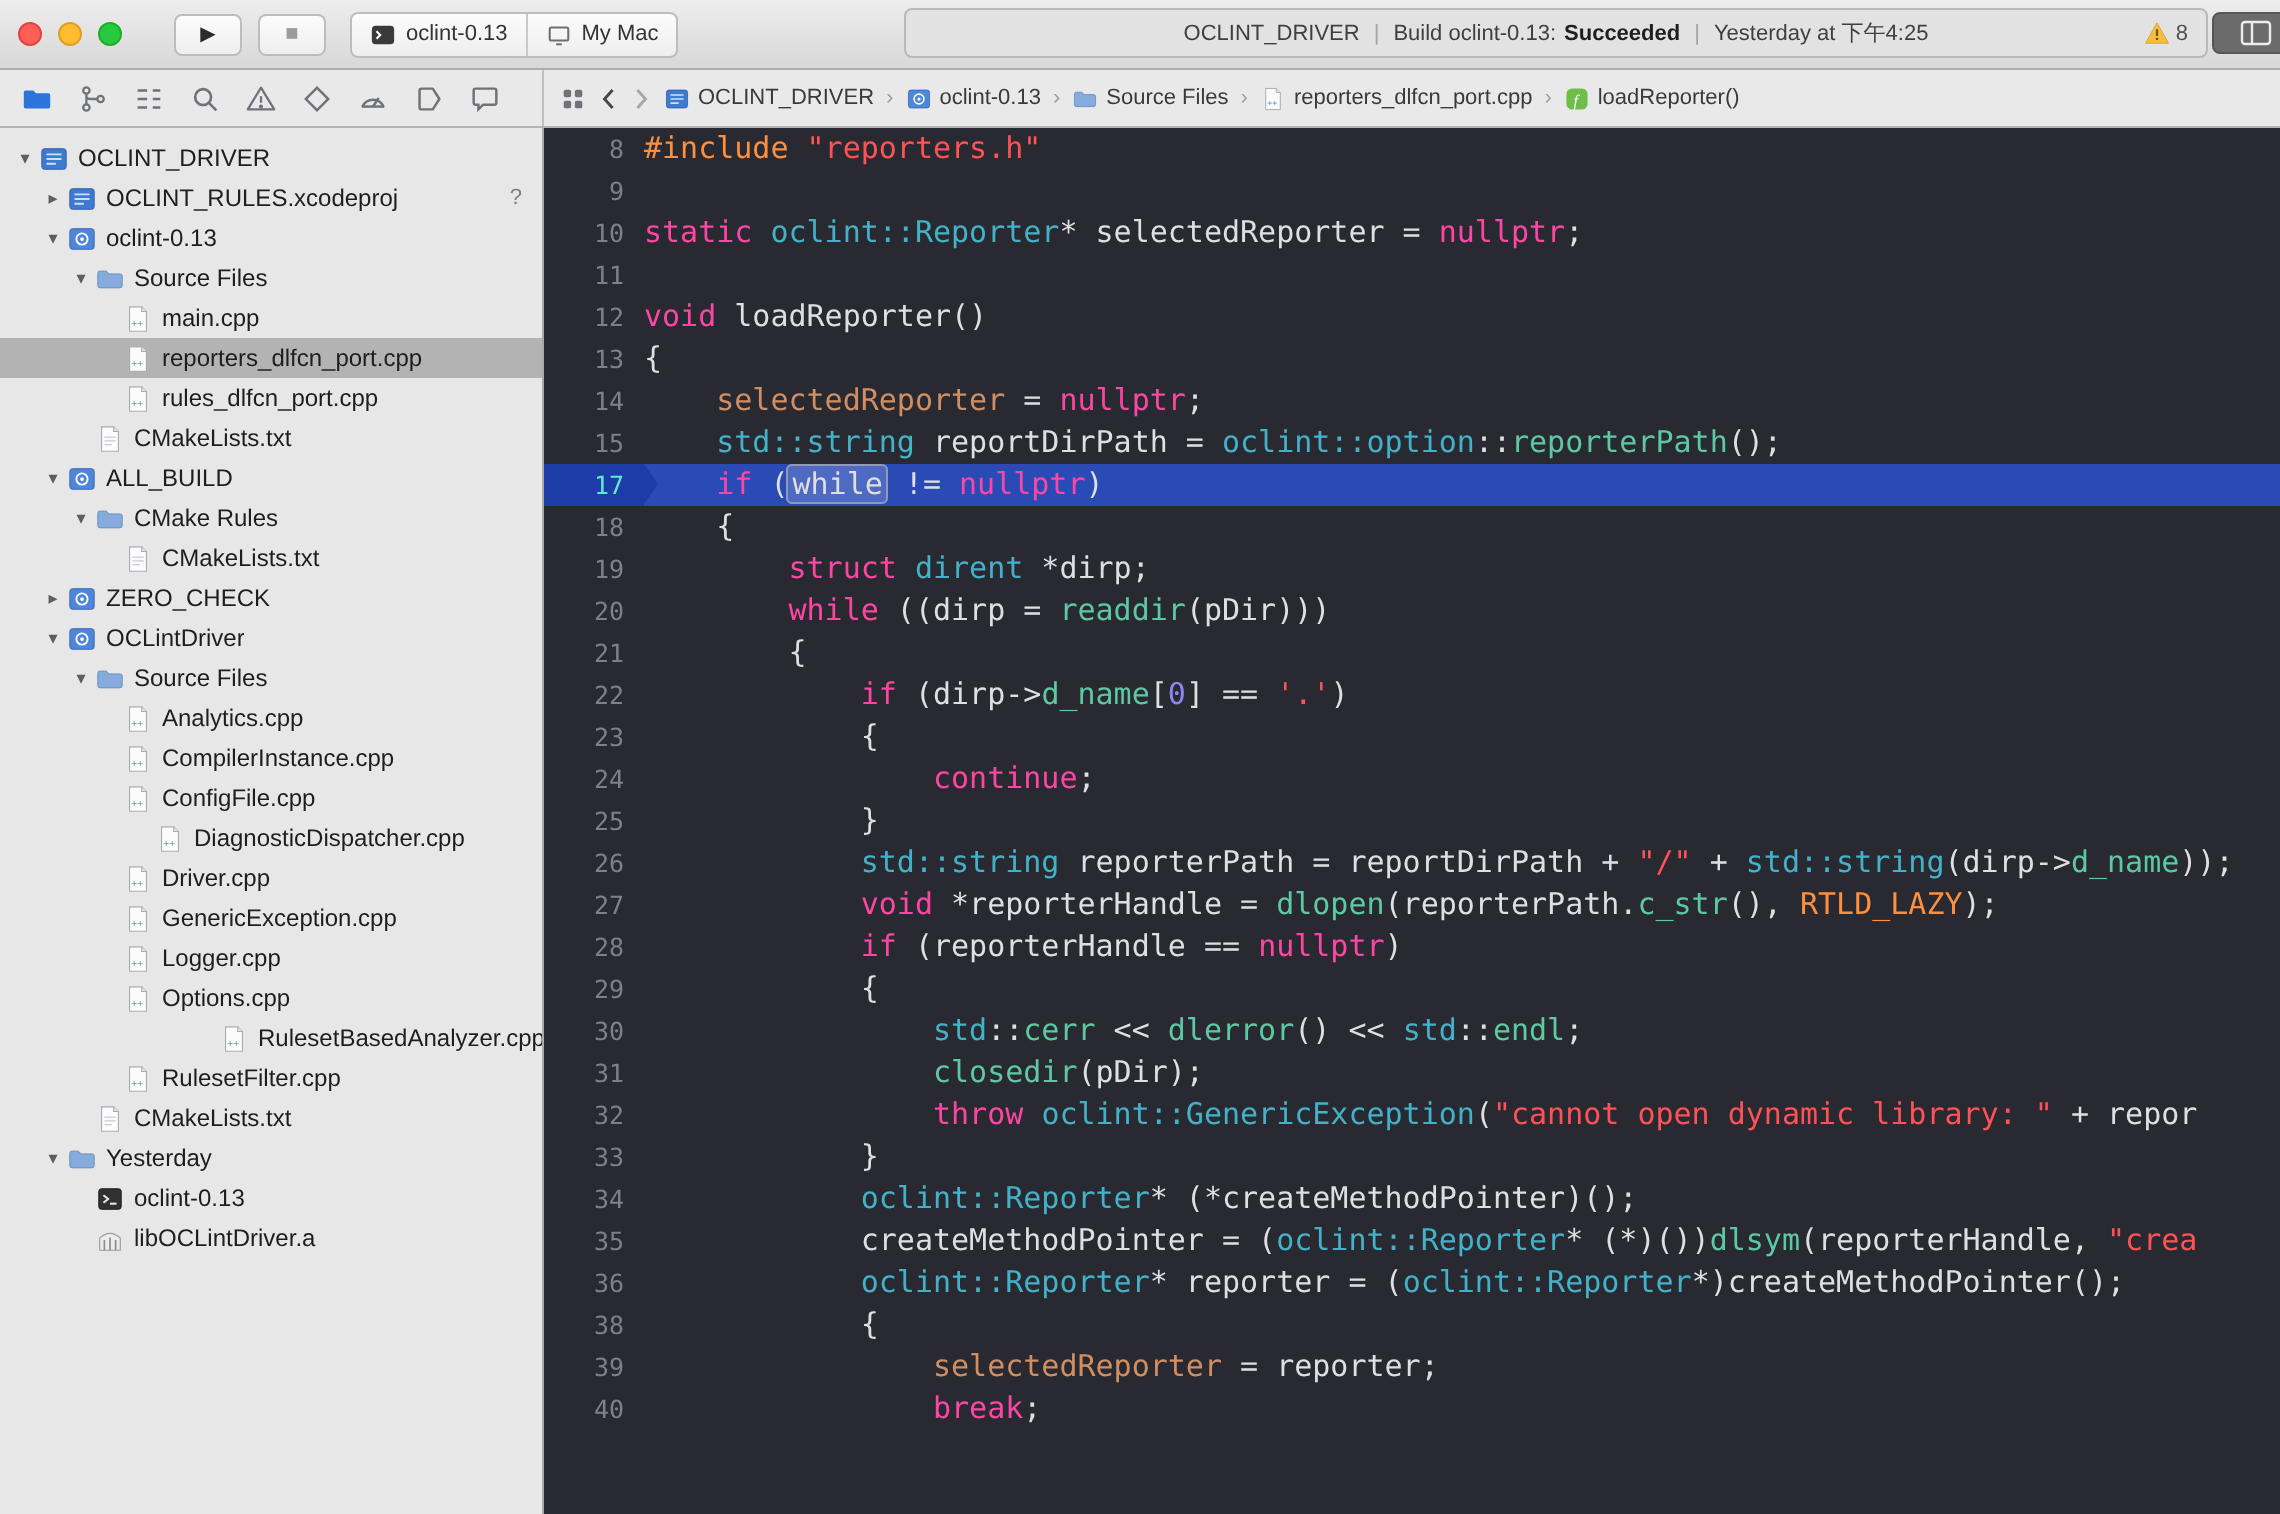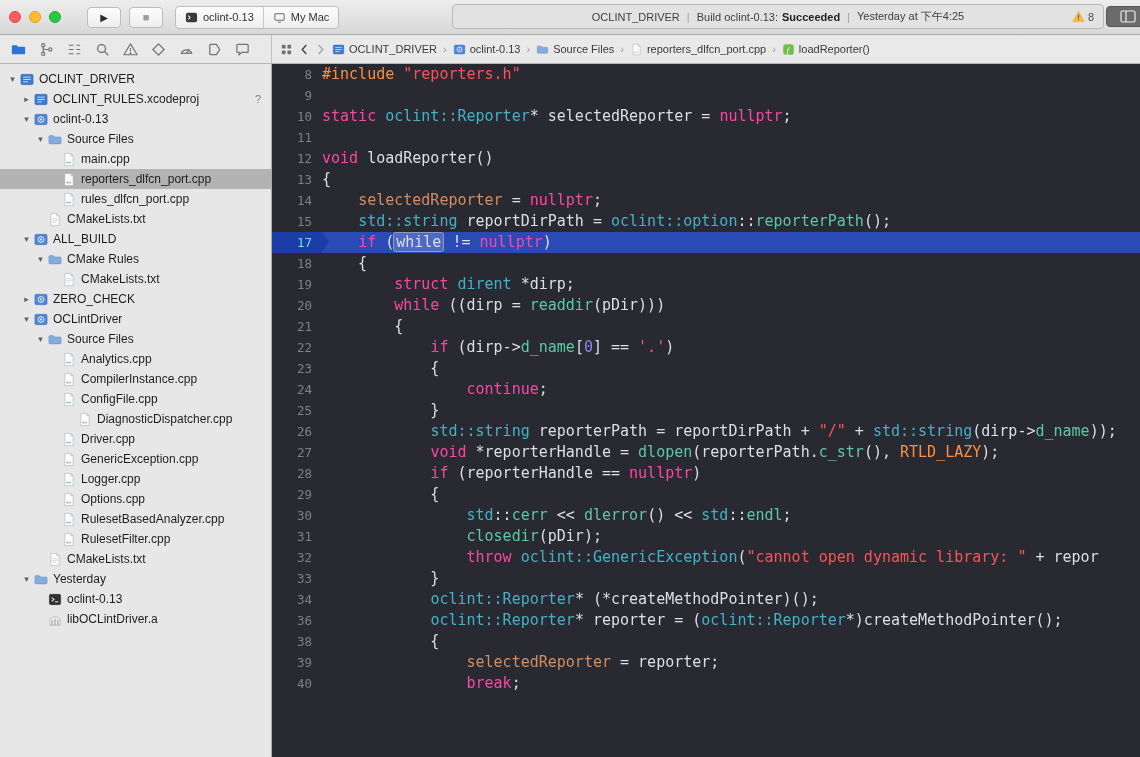--- a/index.html
+++ b/index.html
@@ -511,21 +511,21 @@
             <span class="disc"></span>
             <span class="sicon">
               <svg viewBox="0 0 16 16">
                 <path d="M3.5 1.5 L10 1.5 L12.5 4 L12.5 14.5 L3.5 14.5 Z" fill="#FBFBFB" stroke="#A8ADB5" stroke-width="0.6"></path>
                 <path d="M10 1.5 L10 4 L12.5 4" fill="#E4E6E9" stroke="#A8ADB5" stroke-width="0.6"></path>
                 <text x="4.4" y="12.4" font-size="5.4" fill="#5F8FD8" font-family="sans-serif">++</text>
               </svg>
             </span>
             <span class="slabel">Options.cpp</span>
           </div>
-          <div class="srow" style="padding-left: 48px;">
+          <div class="srow" style="padding-left: 68px; margin-left: 28px;">
             <span class="disc"></span>
             <span class="sicon">
               <svg viewBox="0 0 16 16">
                 <path d="M3.5 1.5 L10 1.5 L12.5 4 L12.5 14.5 L3.5 14.5 Z" fill="#FBFBFB" stroke="#A8ADB5" stroke-width="0.6"></path>
                 <path d="M10 1.5 L10 4 L12.5 4" fill="#E4E6E9" stroke="#A8ADB5" stroke-width="0.6"></path>
                 <text x="4.4" y="12.4" font-size="5.4" fill="#5F8FD8" font-family="sans-serif">++</text>
               </svg>
             </span>
             <span class="slabel">RulesetBasedAnalyzer.cpp</span>
           </div>
@@ -604,20 +604,21 @@
           <div class="cl"><span class="gut">25</span><span class="cd"><span class="t-pl">            }</span></span></div>
           <div class="cl"><span class="gut">26</span><span class="cd"><span class="t-pl">            </span><span class="t-ty">std::string</span><span class="t-pl"> reporterPath = reportDirPath + </span><span class="t-str">"/"</span><span class="t-pl"> + </span><span class="t-ty">std::string</span><span class="t-pl">(dirp-&gt;</span><span class="t-fn">d_name</span><span class="t-pl">));</span></span></div>
           <div class="cl"><span class="gut">27</span><span class="cd"><span class="t-pl">            </span><span class="t-kw">void</span><span class="t-pl"> *reporterHandle = </span><span class="t-fn">dlopen</span><span class="t-pl">(reporterPath.</span><span class="t-fn">c_str</span><span class="t-pl">(), </span><span class="t-pp">RTLD_LAZY</span><span class="t-pl">);</span></span></div>
           <div class="cl"><span class="gut">28</span><span class="cd"><span class="t-pl">            </span><span class="t-kw">if</span><span class="t-pl"> (reporterHandle == </span><span class="t-kw">nullptr</span><span class="t-pl">)</span></span></div>
           <div class="cl"><span class="gut">29</span><span class="cd"><span class="t-pl">            {</span></span></div>
           <div class="cl"><span class="gut">30</span><span class="cd"><span class="t-pl">                </span><span class="t-ty">std</span><span class="t-pl">::</span><span class="t-fn">cerr</span><span class="t-pl"> &lt;&lt; </span><span class="t-fn">dlerror</span><span class="t-pl">() &lt;&lt; </span><span class="t-ty">std</span><span class="t-pl">::</span><span class="t-fn">endl</span><span class="t-pl">;</span></span></div>
           <div class="cl"><span class="gut">31</span><span class="cd"><span class="t-pl">                </span><span class="t-fn">closedir</span><span class="t-pl">(pDir);</span></span></div>
           <div class="cl"><span class="gut">32</span><span class="cd"><span class="t-pl">                </span><span class="t-kw">throw</span><span class="t-pl"> </span><span class="t-ty">oclint::GenericException</span><span class="t-pl">(</span><span class="t-str">"cannot open dynamic library: "</span><span class="t-pl"> + repor</span></span></div>
           <div class="cl"><span class="gut">33</span><span class="cd"><span class="t-pl">            }</span></span></div>
           <div class="cl"><span class="gut">34</span><span class="cd"><span class="t-pl">            </span><span class="t-ty">oclint::Reporter</span><span class="t-pl">* (*createMethodPointer)();</span></span></div>
+          <div class="cl"><span class="gut">35</span><span class="cd"><span class="t-pl">            createMethodPointer = (</span><span class="t-ty">oclint::Reporter</span><span class="t-pl">* (*)())</span><span class="t-fn">dlsym</span><span class="t-pl">(reporterHandle, </span><span class="t-str">"crea</span></span></div>
           <div class="cl"><span class="gut">36</span><span class="cd"><span class="t-pl">            </span><span class="t-ty">oclint::Reporter</span><span class="t-pl">* reporter = (</span><span class="t-ty">oclint::Reporter</span><span class="t-pl">*)createMethodPointer();</span></span></div>
           <div class="cl"><span class="gut">38</span><span class="cd"><span class="t-pl">            {</span></span></div>
           <div class="cl"><span class="gut">39</span><span class="cd"><span class="t-pl">                </span><span class="t-gv">selectedReporter</span><span class="t-pl"> = reporter;</span></span></div>
           <div class="cl"><span class="gut">40</span><span class="cd"><span class="t-pl">                </span><span class="t-kw">break</span><span class="t-pl">;</span></span></div>
         </div>
     </div>
   </div>
 
 </div>
 

